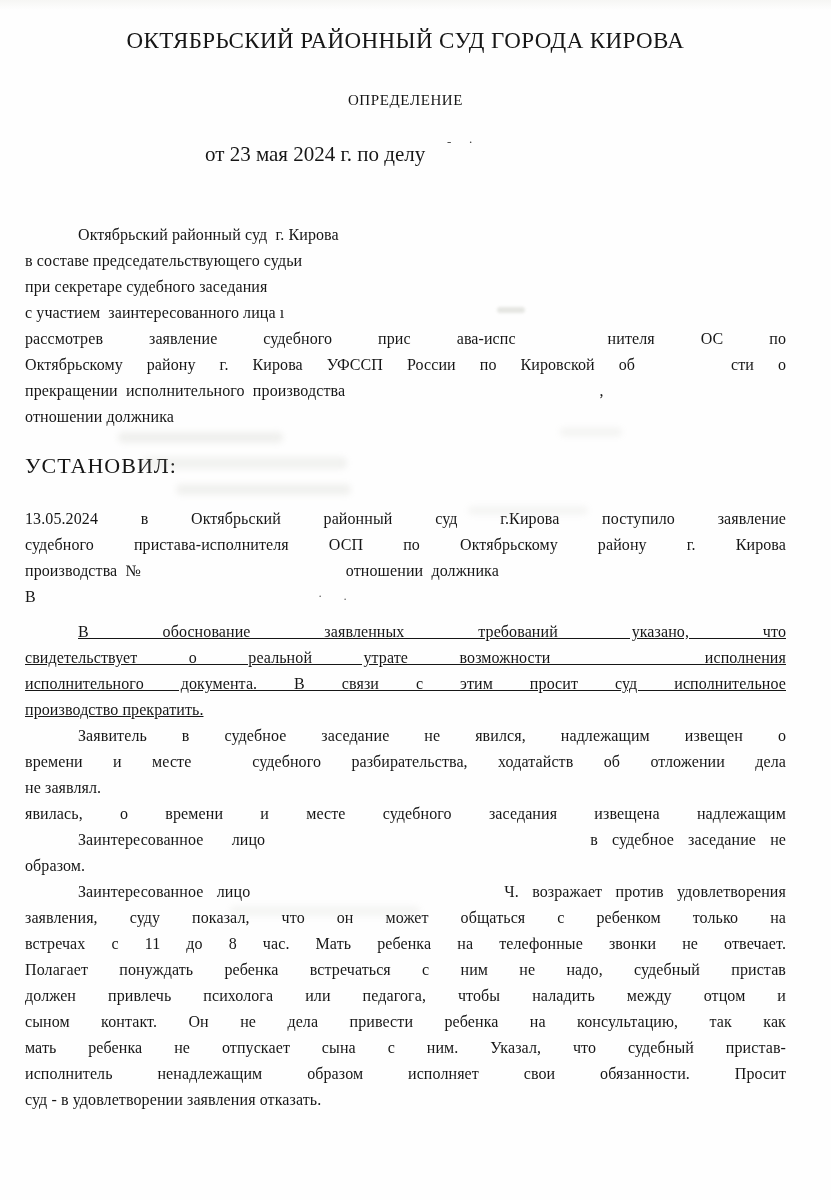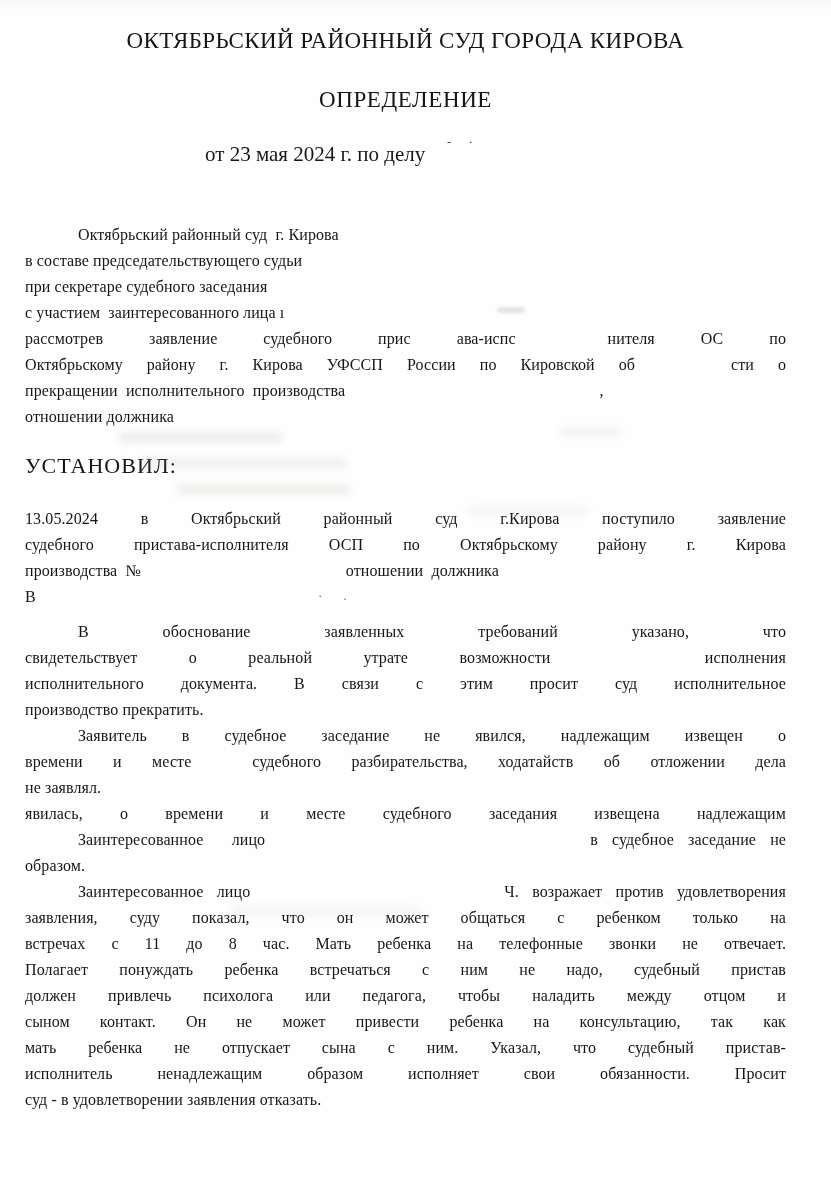--- a/index.html
+++ b/index.html
@@ -11,34 +11,34 @@
     background:linear-gradient(180deg,#f6f6f4 0px,#fefefe 10px,#fefefe 100%);
     font-family:"Liberation Serif","DejaVu Serif",serif;
     color:#161616;
     overflow:hidden;
   }
   .court-name {
     font-size:23px; line-height:26px; text-align:center; letter-spacing:0.4px;
     white-space:nowrap;
   }
   .doc-type {
-    font-size:23px; line-height:26px; text-align:center; letter-spacing:0.6px;
+    font-size:15px; line-height:26px; text-align:center; letter-spacing:0.6px;
     margin-top:33px;
   }
   .date-line {
     font-size:21px; line-height:26px;
     margin-top:28px; margin-left:180px;
   }
   .intro { margin-top:55px; }
   .ustanovil {
     margin-top:23px; text-align:left;
     font-size:22px; line-height:26px; letter-spacing:1px;
   }
   .para-filing { margin-top:27px; }
-  .para-grounds { margin-top:9px; }
+  .para-grounds { margin-top:9px;text-decoration:underline; }
   .ln { font-size:16px; line-height:26px; letter-spacing:0.1px; }
   .j  { text-align:justify; text-align-last:justify; }
   .ind{ text-indent:53px; }
   .artifact-marks {
     position:absolute; font-size:13px; color:#555;
   }
   .case-marks { left:447px; top:134px; letter-spacing:7px; color:#444; }
   .gap-marks  { left:318px; top:588px; letter-spacing:9px; color:#666; }
   .smudge {
     position:absolute; background:#a5a89b; border-radius:5px;
@@ -105,21 +105,21 @@
     <div class="ln j ind">Заинтересованное&nbsp; лицо&nbsp;&nbsp;&nbsp;&nbsp;&nbsp;&nbsp;&nbsp;&nbsp;&nbsp;&nbsp;&nbsp;&nbsp;&nbsp;&nbsp;&nbsp;&nbsp;&nbsp;&nbsp;&nbsp;&nbsp;&nbsp;&nbsp; в судебное заседание не</div>
     <div class="ln">образом.</div>
   </div>
 
   <div>
     <div class="ln j ind">Заинтересованное лицо&nbsp;&nbsp;&nbsp;&nbsp;&nbsp;&nbsp;&nbsp;&nbsp;&nbsp;&nbsp;&nbsp;&nbsp;&nbsp;&nbsp;&nbsp;&nbsp;&nbsp;&nbsp; Ч. возражает против удовлетворения</div>
     <div class="ln j">заявления, суду показал, что он может общаться с ребенком только на</div>
     <div class="ln j">встречах с 11 до 8 час. Мать ребенка на телефонные звонки не отвечает.</div>
     <div class="ln j">Полагает понуждать ребенка встречаться с ним не надо, судебный пристав</div>
     <div class="ln j">должен привлечь психолога или педагога, чтобы наладить между отцом и</div>
-    <div class="ln j">сыном контакт. Он не может привести ребенка на консультацию, так как</div>
+    <div class="ln j">сыном контакт. Он не дела привести ребенка на консультацию, так как</div>
     <div class="ln j">мать ребенка не отпускает сына с ним. Указал, что судебный пристав-</div>
     <div class="ln j">исполнитель ненадлежащим образом исполняет свои обязанности. Просит</div>
     <div class="ln">суд - в удовлетворении заявления отказать.</div>
   </div>
 
   <div class="smudge s1"></div>
   <div class="smudge s2"></div>
   <div class="smudge s3"></div>
   <div class="smudge s4"></div>
   <div class="smudge s5"></div>

